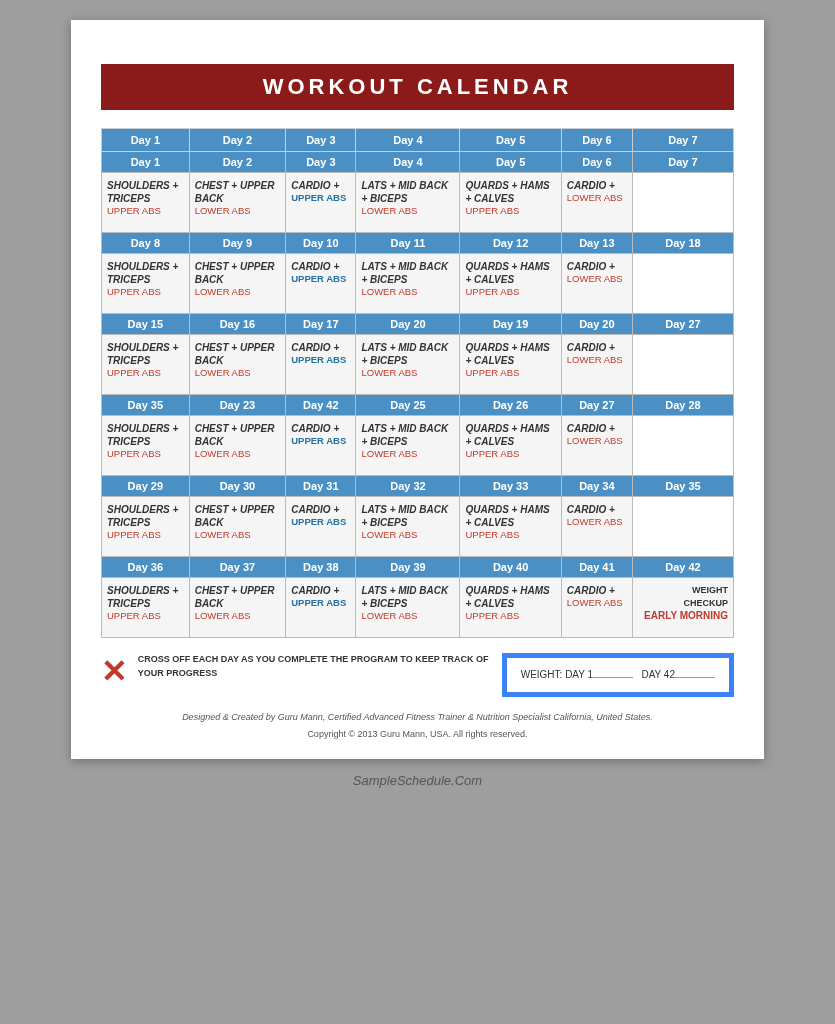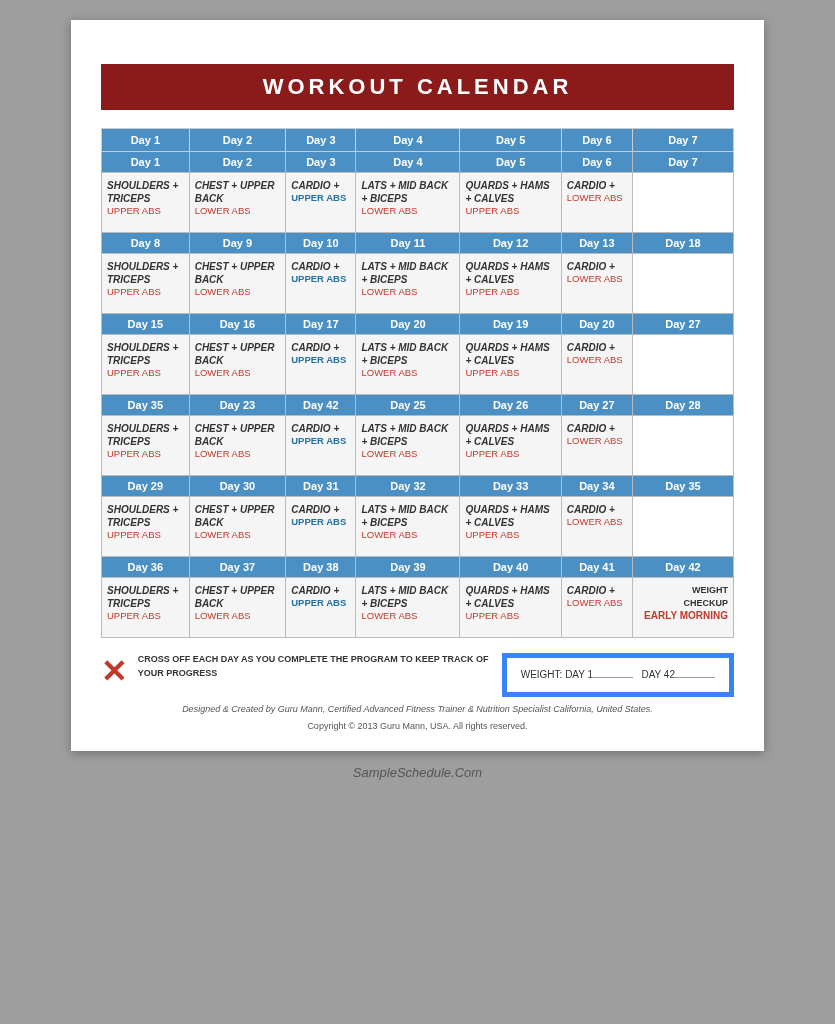--- a/index.html
+++ b/index.html
@@ -118,21 +118,21 @@
       padding: 8px 14px;
       font-size: 10px;
       color: #333;
       line-height: 1.8;
     }
     .designer-note {
       text-align: center;
       font-style: italic;
       font-size: 9px;
       color: #555;
-      margin-top: 6px;
+      margin-top: 14px;
       line-height: 1.5;
     }
     .copyright {
       text-align: center;
       font-size: 9px;
       color: #555;
       margin-top: 4px;
     }
     .site-footer {
       text-align: center;

